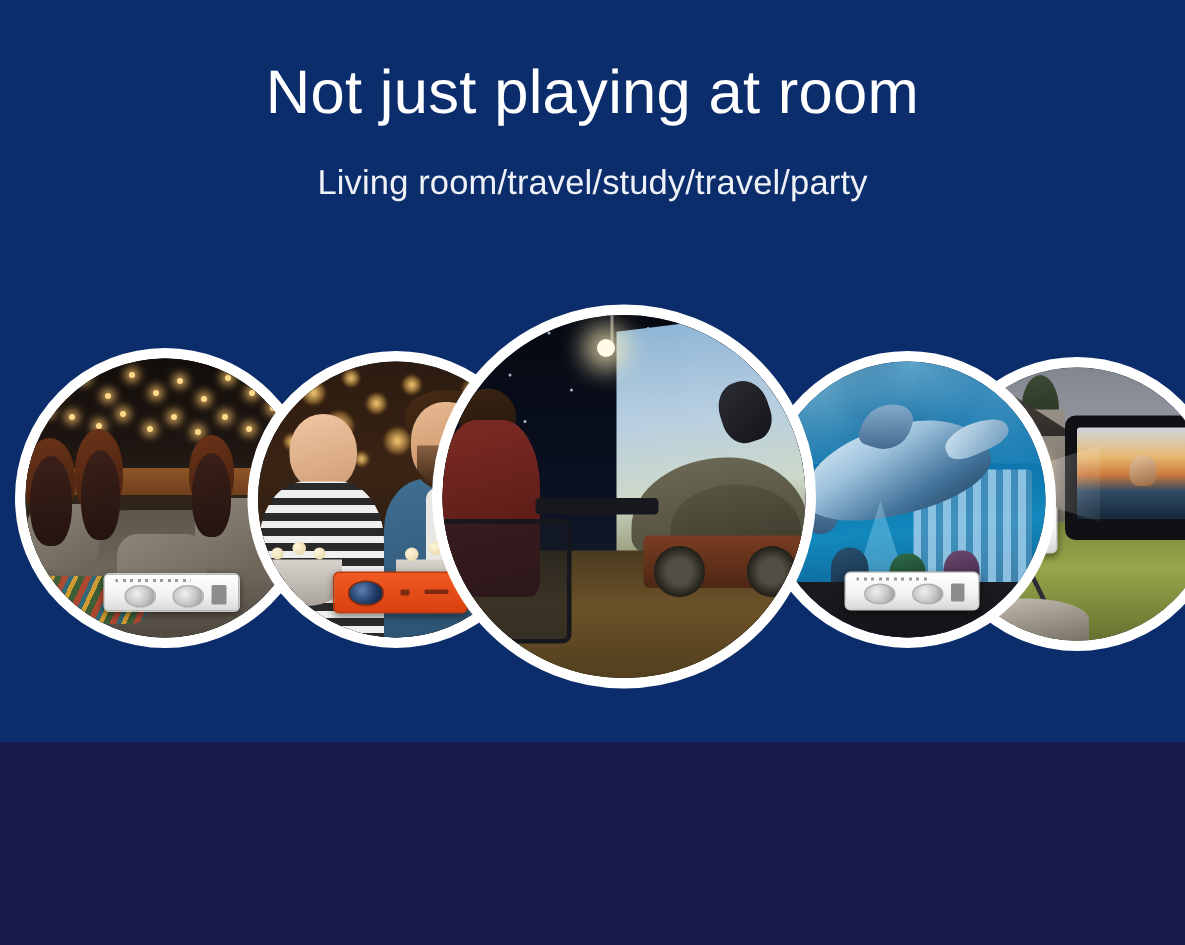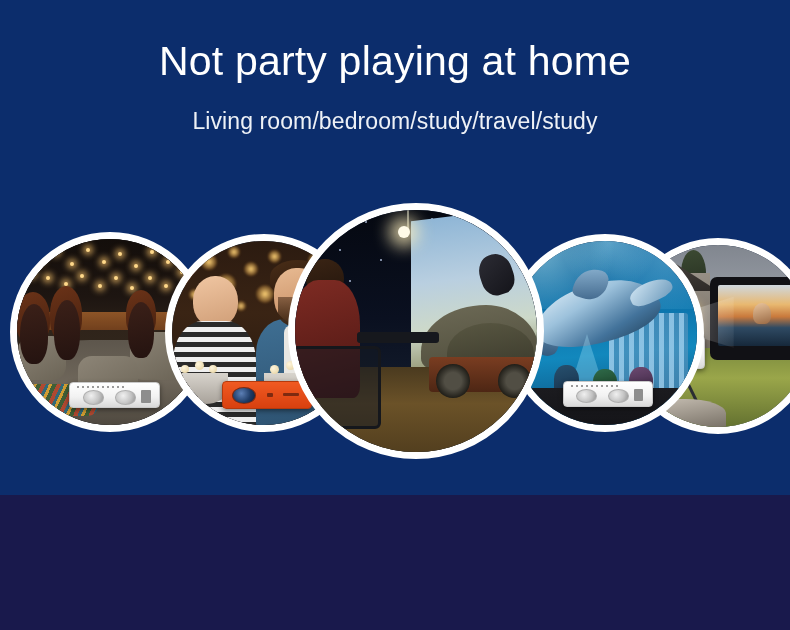--- a/index.html
+++ b/index.html
@@ -449,22 +449,22 @@
     background: linear-gradient(160deg,#e8441b,#a3250a);
   }
 </style>
 </head>
 <body>
 
 <div id="poster">
 
   <div class="top-panel"></div>
 
-  <div class="headline">Not party playing at home</div>
-  <div class="subhead">Living room/bedroom/study/travel/study</div>
+  <div class="headline">Not just playing at room</div>
+  <div class="subhead">Living room/travel/study/travel/party</div>
 
   <div class="circle-strip">
 
     <div class="scene s1">
       <div class="art">
         <div class="sc1-bg"></div>
         <div class="sc1-wall"></div>
         <div class="sc1-lights">
           <i style="left:14%;top:13%"></i>
             <i style="left:22%;top:9%"></i>

